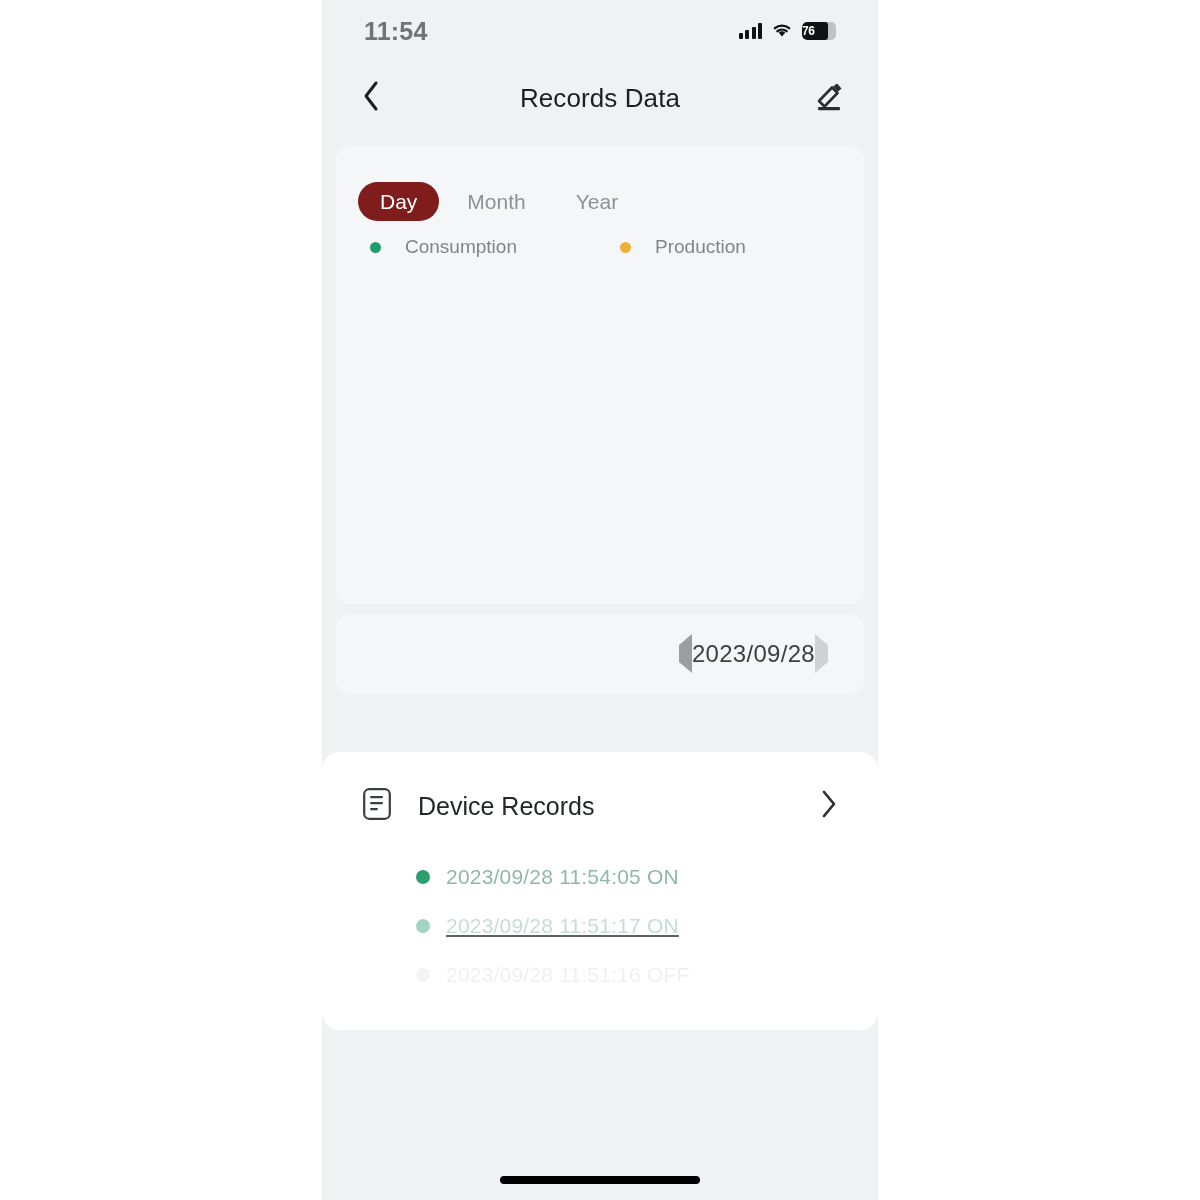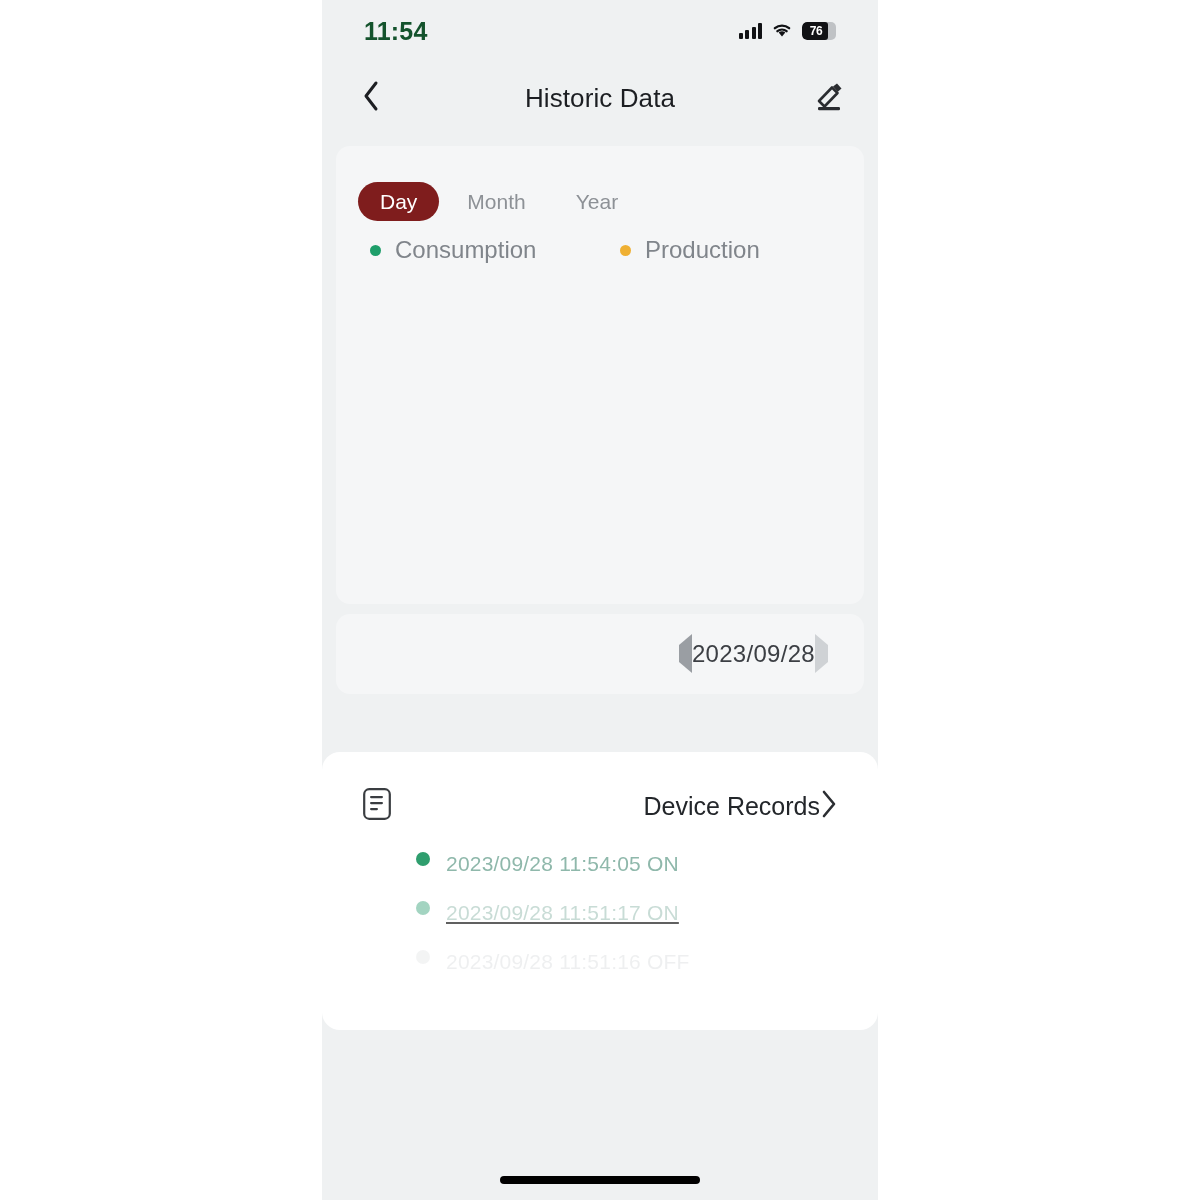--- a/index.html
+++ b/index.html
@@ -37,21 +37,21 @@
     width: 556px; height: 62px;
     display: flex;
     align-items: center;
     justify-content: space-between;
     padding: 0 42px;
     box-sizing: border-box;
   }
   .status-time {
     font-size: 25px;
     font-weight: bold;
-    color: #14532d;
+    color: #737373;
     letter-spacing: 0.2px;
   }
   .status-right {
     display: flex;
     align-items: center;
     gap: 9px;
   }
   .signal-bars { display: flex; align-items: flex-end; gap: 2.5px; height: 16px; }
   .signal-bars i { display: block; width: 4px; background: #111215; border-radius: 1px; }
   .signal-bars i:nth-child(1) { height: 6px; }
@@ -74,21 +74,20 @@
     background: #111215;
     border-radius: 5px 3px 3px 5px;
   }
   .battery .pct {
     position: relative;
     z-index: 2;
     color: #ffffff;
     font-size: 12px;
     font-weight: bold;
     width: 100%;
-    text-align: center;
     letter-spacing: -0.3px;
     padding-right: 6px;
     box-sizing: border-box;
   }
 
   
   .nav-bar {
     position: absolute;
     left: 0; top: 62px;
     width: 556px; height: 72px;
@@ -145,22 +144,22 @@
   .legend {
     position: absolute;
     left: 34px; top: 90px;
     width: 460px;
     display: flex;
     align-items: center;
   }
   .legend-item {
     display: flex;
     align-items: center;
-    gap: 14px;
-    font-size: 24px;
+    gap: 24px;
+    font-size: 19px;
     color: #80858b;
   }
   .legend-item:first-child { width: 250px; }
   .legend-dot {
     width: 11px; height: 11px;
     border-radius: 50%;
     display: block;
   }
 
   
@@ -211,29 +210,29 @@
     display: flex;
     align-items: center;
     padding: 0 40px;
     box-sizing: border-box;
   }
   .records-title {
     font-size: 25px;
     color: #23262a;
     margin-left: 26px;
     flex: 1;
-    text-align: right;
   }
   .records-list {
     position: absolute;
     left: 0; top: 100px;
     width: 556px;
   }
   .record-item {
     display: flex;
+    align-items: center;
     height: 49px;
     padding-left: 94px;
     box-sizing: border-box;
   }
   .record-dot {
     width: 14px; height: 14px;
     border-radius: 50%;
     margin-right: 16px;
     flex: none;
   }
@@ -286,21 +285,21 @@
     </div>
 
     <div class="nav-bar">
       <div class="icon-btn">
         <span>
           <svg width="20" height="32" viewBox="0 0 20 32">
             <path d="M15 3 L5 16 L15 29" stroke="#1c1e22" stroke-width="3" fill="none" stroke-linecap="round" stroke-linejoin="round"></path>
           </svg>
         </span>
       </div>
-      <div class="nav-title">Historic Data</div>
+      <div class="nav-title">Records Data</div>
       <div class="icon-btn">
         <span>
           <svg width="32" height="32" viewBox="0 0 32 32">
             <path d="M6 21 L19 7.5 L24.5 13 L11.5 26.5 Z" fill="none" stroke="#2a2c30" stroke-width="2.6" stroke-linejoin="round"></path>
             <path d="M20 6.5 L24 3.5 L28.5 8.5 L24.8 11.8 Z" fill="#2a2c30"></path>
             <rect x="5" y="27" width="22" height="3.2" rx="1.2" fill="#2a2c30"></rect>
           </svg>
         </span>
       </div>
     </div>

